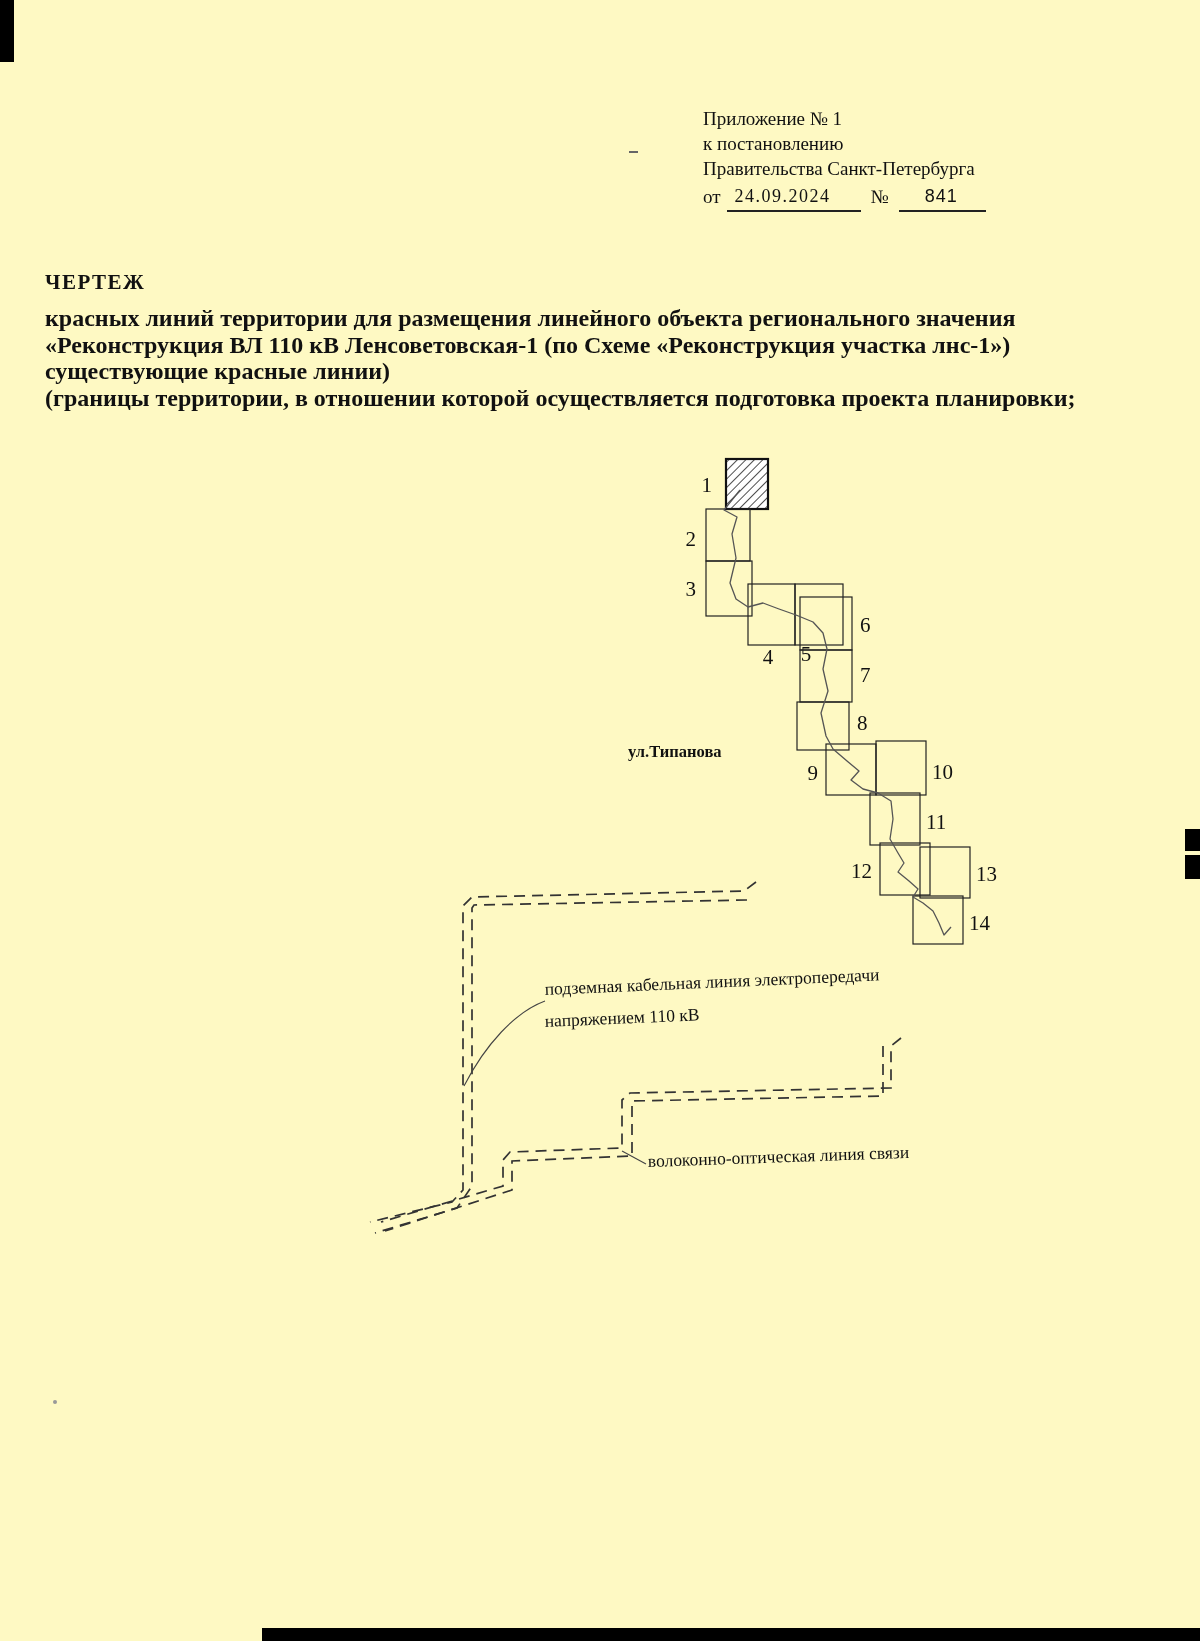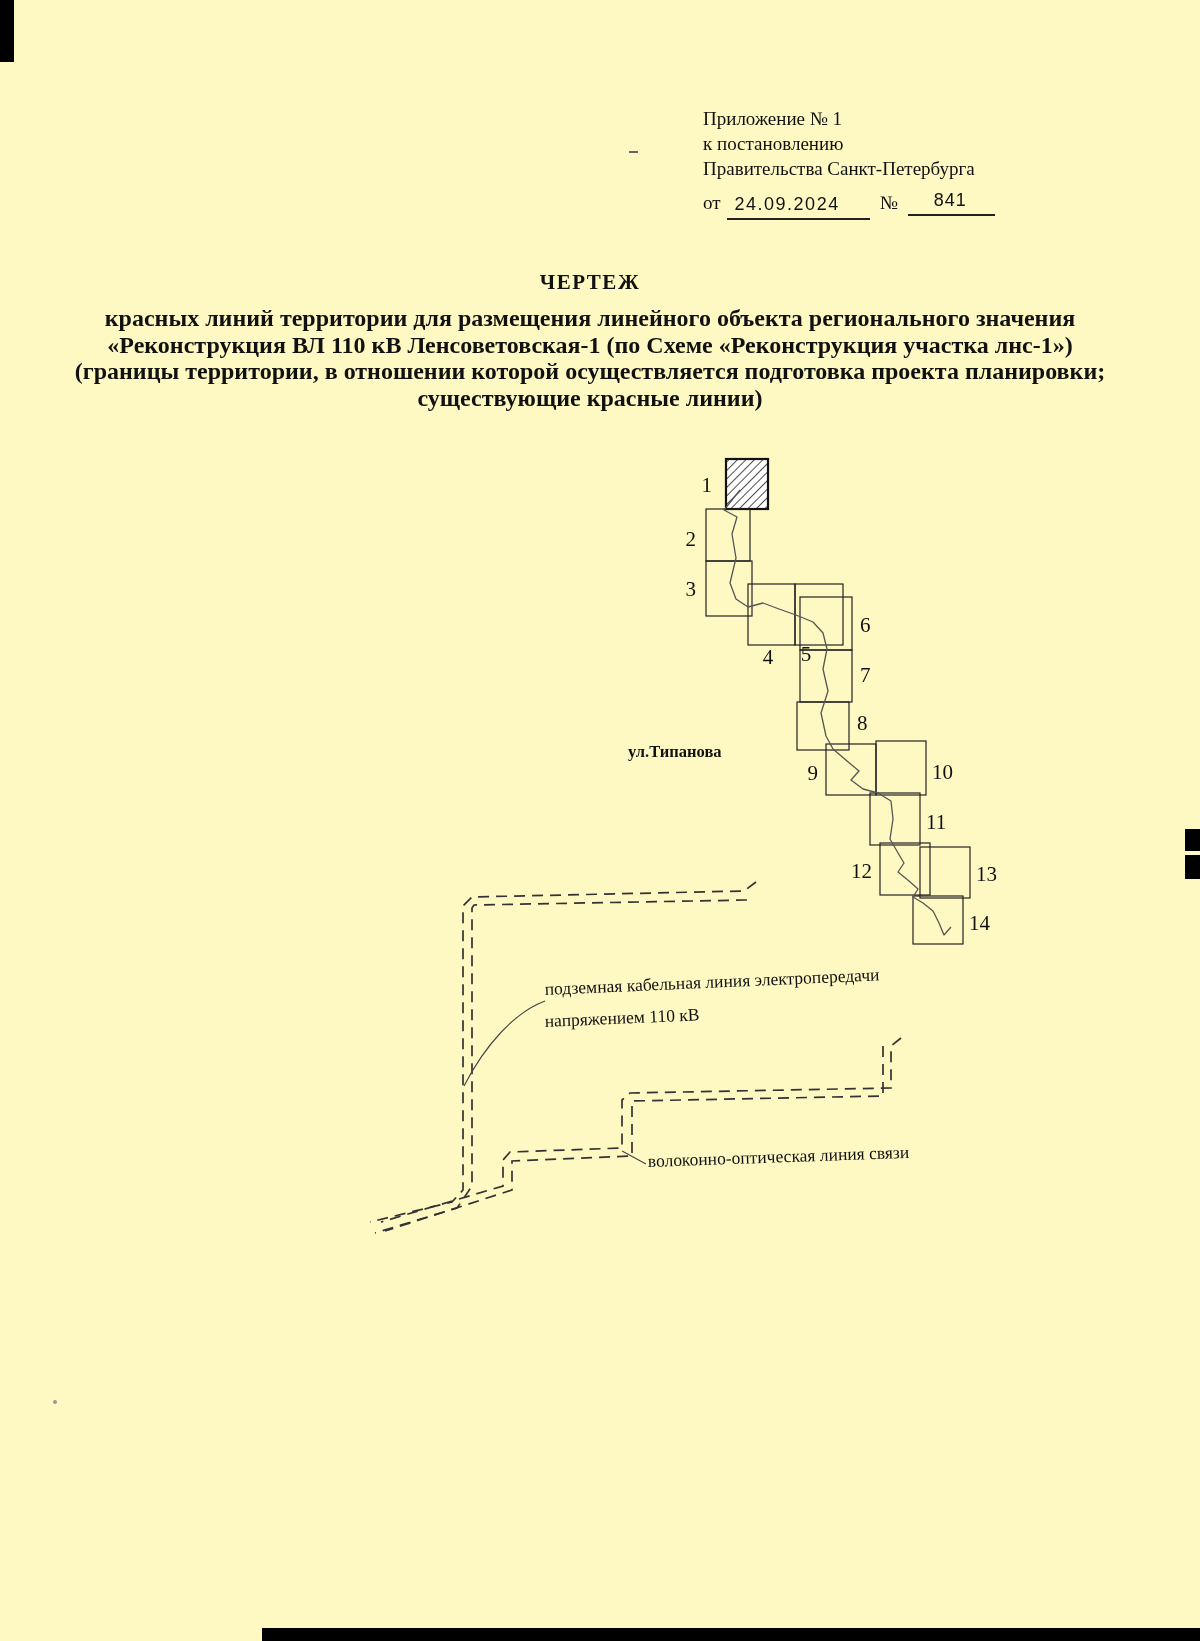--- a/index.html
+++ b/index.html
@@ -1,29 +1,29 @@
 <!DOCTYPE html>
 <html><head>
 <meta charset="utf-8">
 <style>
   html,body{margin:0;padding:0;background:#e8e8e8;}
   .page{position:relative;width:1200px;height:1641px;background:#fef9c3;
         font-family:"Liberation Serif",serif;color:#111;overflow:hidden;margin:0 auto;}
   
   .header{position:absolute;left:703px;top:106px;font-size:19px;line-height:25px;}
-  .dateline{margin-top:3px;display:flex;align-items:center;}
+  .dateline{margin-top:3px;display:flex;align-items:flex-start;}
   .from{margin-right:2px;}
   .uline{border-bottom:2px solid #222;display:inline-block;}
-  .date{font-family:Liberation Sans, sans-serif;font-size:18px;letter-spacing:1.5px;
-        padding:0 30px 1px 8px;margin:8px 8px 0 4px;}
+  .date{font-family:Liberation Serif, serif;font-size:18px;letter-spacing:1.5px;
+        padding:0 30px 1px 8px;margin:0 8px 0 4px;}
   .nsign{margin:0 2px;}
   .num{font-family:Liberation Sans, sans-serif;font-size:18px;letter-spacing:1px;
        padding:0 28px 1px 26px;margin-left:8px;}
   
-  .title{position:absolute;left:45px;top:270px;width:1090px;text-align:center;font-weight:bold;}
+  .title{position:absolute;left:45px;top:270px;width:1090px;font-weight:bold;}
   .t-main{font-size:21px;letter-spacing:1.5px;margin-bottom:10px;}
   .t-line{font-size:24px;line-height:26.5px;}
   
   svg.drawing{position:absolute;left:0;top:0;width:1200px;height:1641px;}
   .sheet{fill:none;stroke:#222;stroke-width:1.2;}
   .hatched{fill:url(#hatch);stroke:#111;stroke-width:2.2;}
   .num-label{font-size:21px;fill:#111;font-family:"Liberation Serif",serif;}
   .route{fill:none;stroke:#555;stroke-width:1.3;stroke-linejoin:round;}
   .dashed{fill:none;stroke:#333;stroke-width:1.7;stroke-dasharray:11 7;}
   .leader{fill:none;stroke:#444;stroke-width:1.1;}
@@ -59,22 +59,22 @@
       <span class="uline date">24.09.2024</span>
       <span class="nsign">№</span>
       <span class="uline num">841</span>
     </div>
   </div>
 
   <div class="title">
     <div class="t-main">ЧЕРТЕЖ</div>
     <div class="t-line">красных линий территории для размещения линейного объекта регионального значения</div>
     <div class="t-line">«Реконструкция ВЛ 110 кВ Ленсоветовская-1 (по Схеме «Реконструкция участка лнс-1»)</div>
+    <div class="t-line">существующие красные линии)</div>
     <div class="t-line">(границы территории, в отношении которой осуществляется подготовка проекта планировки;</div>
-    <div class="t-line">существующие красные линии)</div>
   </div>
 
   <svg class="drawing" viewBox="0 0 1200 1641" xmlns="http://www.w3.org/2000/svg">
     <defs>
       <pattern id="hatch" width="6" height="6" patternUnits="userSpaceOnUse" patternTransform="rotate(45)">
         <rect width="6" height="6" fill="#fff"></rect>
         <line x1="0" y1="0" x2="0" y2="6" stroke="#222" stroke-width="1.6"></line>
       </pattern>
     </defs>
 

